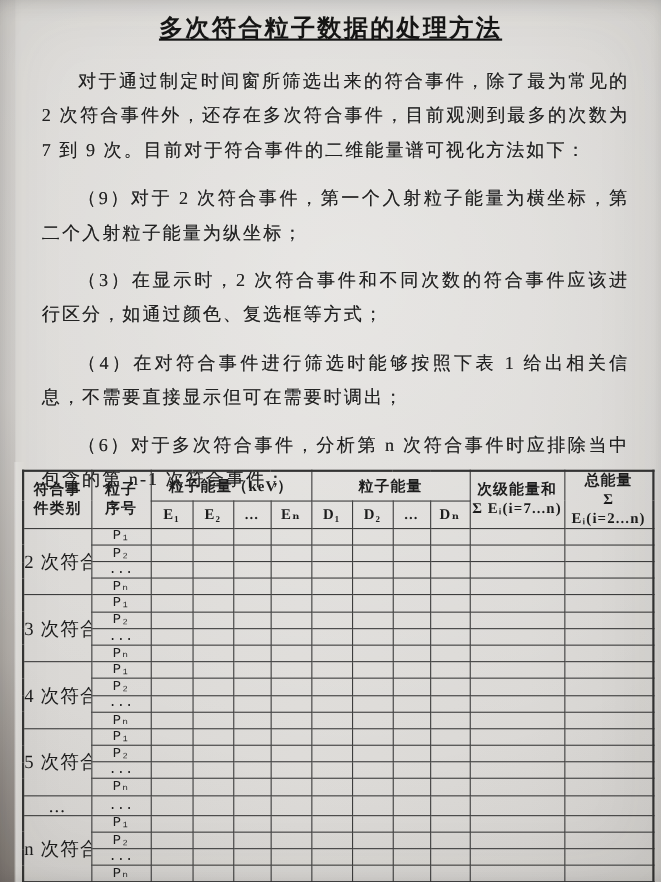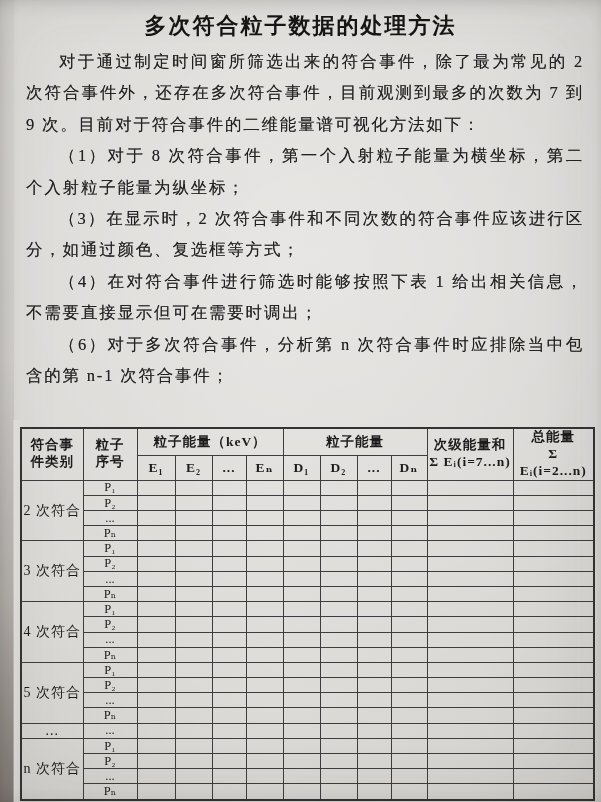--- a/index.html
+++ b/index.html
@@ -24,61 +24,62 @@
     background:linear-gradient(180deg, rgba(110,100,92,0.06) 0%, rgba(110,100,92,0.10) 45%, rgba(95,85,75,0.30) 75%, rgba(60,50,44,0.55) 100%);
   }
   .photo-edge-hl{
     position:absolute;left:13px;top:420px;width:9px;height:382px;pointer-events:none;
     background:linear-gradient(90deg, rgba(255,255,255,0.30), rgba(255,255,255,0));
   }
   .doc-title{
     position:absolute;top:11px;left:0;width:100%;
     text-align:center;font-size:22px;font-weight:bold;letter-spacing:2px;
     color:#161616;
+    text-decoration:underline;
   }
   .body-text{
     position:absolute;top:46px;left:26px;right:17px;
   }
   .body-text p{
-    margin:0;text-indent:2em;text-align:justify;
+    margin:12px;text-indent:2em;text-align:justify;
     font-size:16.5px;line-height:31.4px;letter-spacing:1.8px;
     color:#222;
     text-shadow:0 0 0.6px rgba(34,34,34,0.55);
   }
   .tbl-wrap{position:absolute;left:20px;top:427px;}
   table.coin{
     border-collapse:collapse;table-layout:fixed;width:573px;
     font-size:13px;color:#1c1c1c;
   }
   table.coin td,table.coin th{
     border:1px solid #3d3d3d;padding:0;text-align:center;vertical-align:middle;
     overflow:hidden;white-space:nowrap;
   }
   table.coin{border:2px solid #333;padding-left:44px;}
   table.coin thead th{font-weight:bold;font-size:13.5px;letter-spacing:1px;}
   .hdr-2line{white-space:pre-line !important;line-height:1.25;font-size:13px;}
   .hdr-sub{height:19px;font-weight:bold;font-size:13px;font-style:normal;}
   .hdr-grp{height:21px;}
   tbody td{height:14.2px;font-size:12px;line-height:1;}
-  td.group-label{font-size:14px;letter-spacing:1px;white-space:nowrap;}
-  td.pcell{font-size:12.5px;}
+  td.group-label{font-size:17px;letter-spacing:1px;white-space:nowrap;}
+  td.pcell{font-size:12.5px;font-family:Liberation Mono, monospace;}
   .sigma{letter-spacing:0;}
 </style>
 </head>
 <body>
 
 <div class="page">
   <div class="photo-edge-left"></div>
   <div class="photo-edge-hl"></div>
 
   <div class="doc-title">多次符合粒子数据的处理方法</div>
 
   <div class="body-text">
     <p>对于通过制定时间窗所筛选出来的符合事件，除了最为常见的 2 次符合事件外，还存在多次符合事件，目前观测到最多的次数为 7 到 9 次。目前对于符合事件的二维能量谱可视化方法如下：</p>
-    <p>（1）对于 8 次符合事件，第一个入射粒子能量为横坐标，第二个入射粒子能量为纵坐标；</p>
+    <p>（9）对于 2 次符合事件，第一个入射粒子能量为横坐标，第二个入射粒子能量为纵坐标；</p>
     <p>（3）在显示时，2 次符合事件和不同次数的符合事件应该进行区分，如通过颜色、复选框等方式；</p>
     <p>（4）在对符合事件进行筛选时能够按照下表 1 给出相关信息，不需要直接显示但可在需要时调出；</p>
     <p>（6）对于多次符合事件，分析第 n 次符合事件时应排除当中包含的第 n-1 次符合事件；</p>
   </div>
 
   <div class="tbl-wrap">
     <table class="coin">
       <colgroup>
         <col style="width:62px">
           <col style="width:54px">

